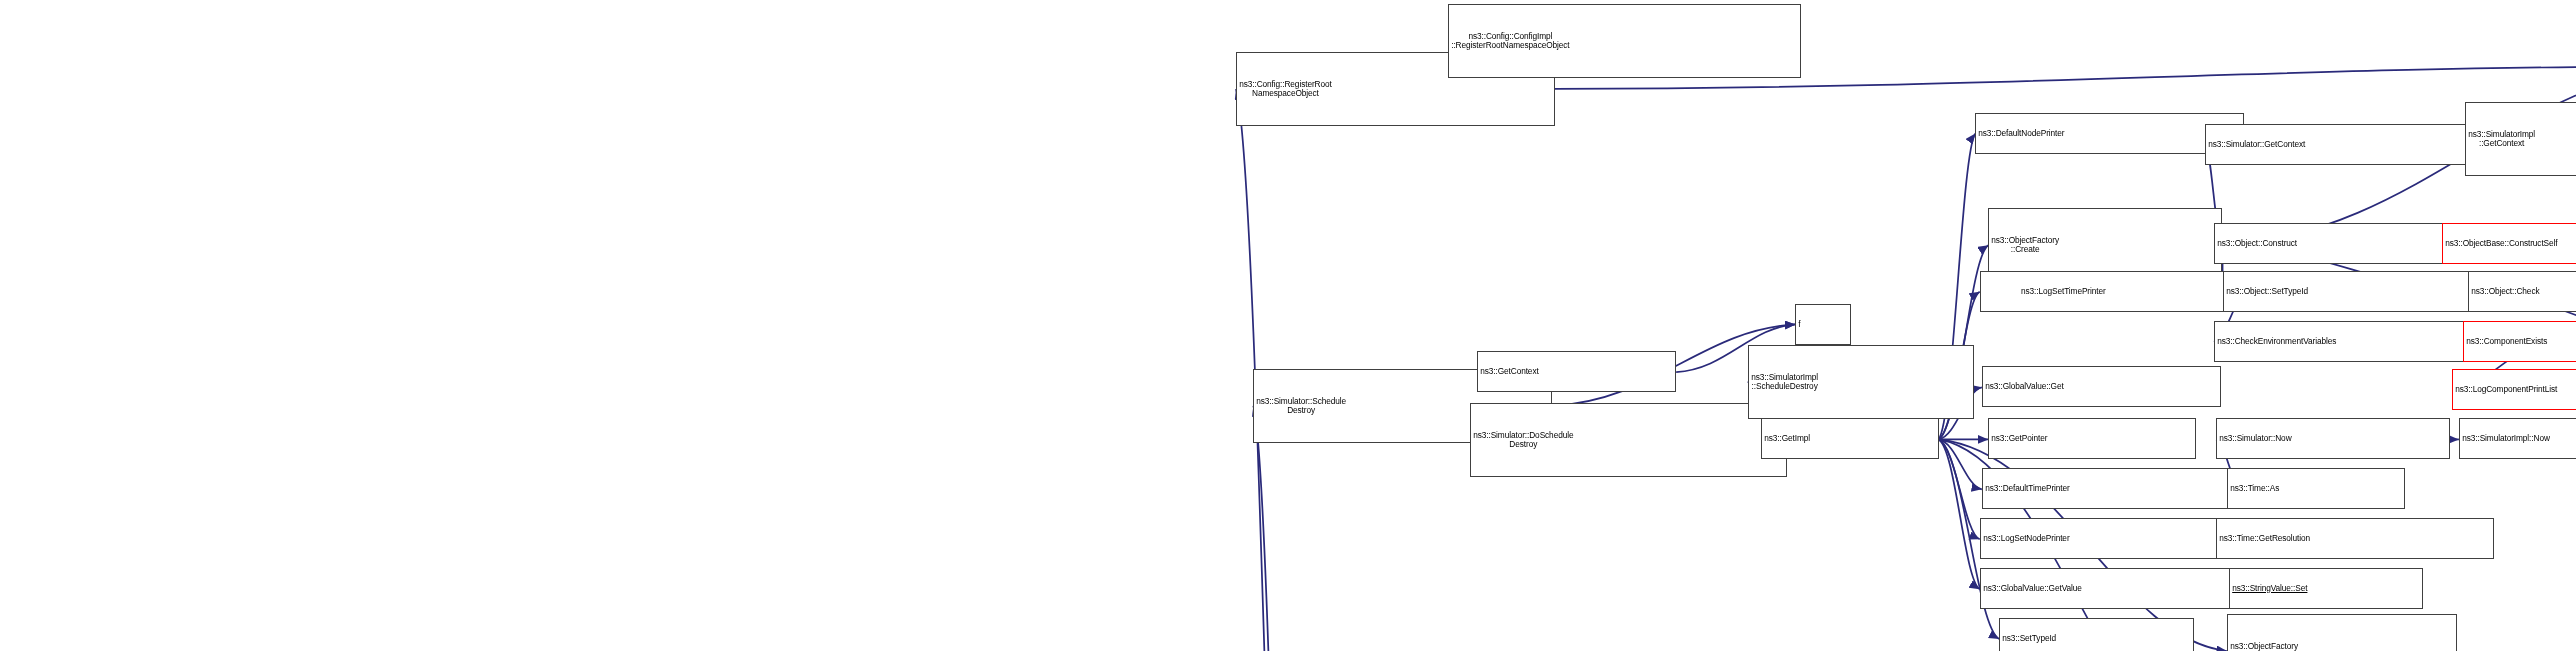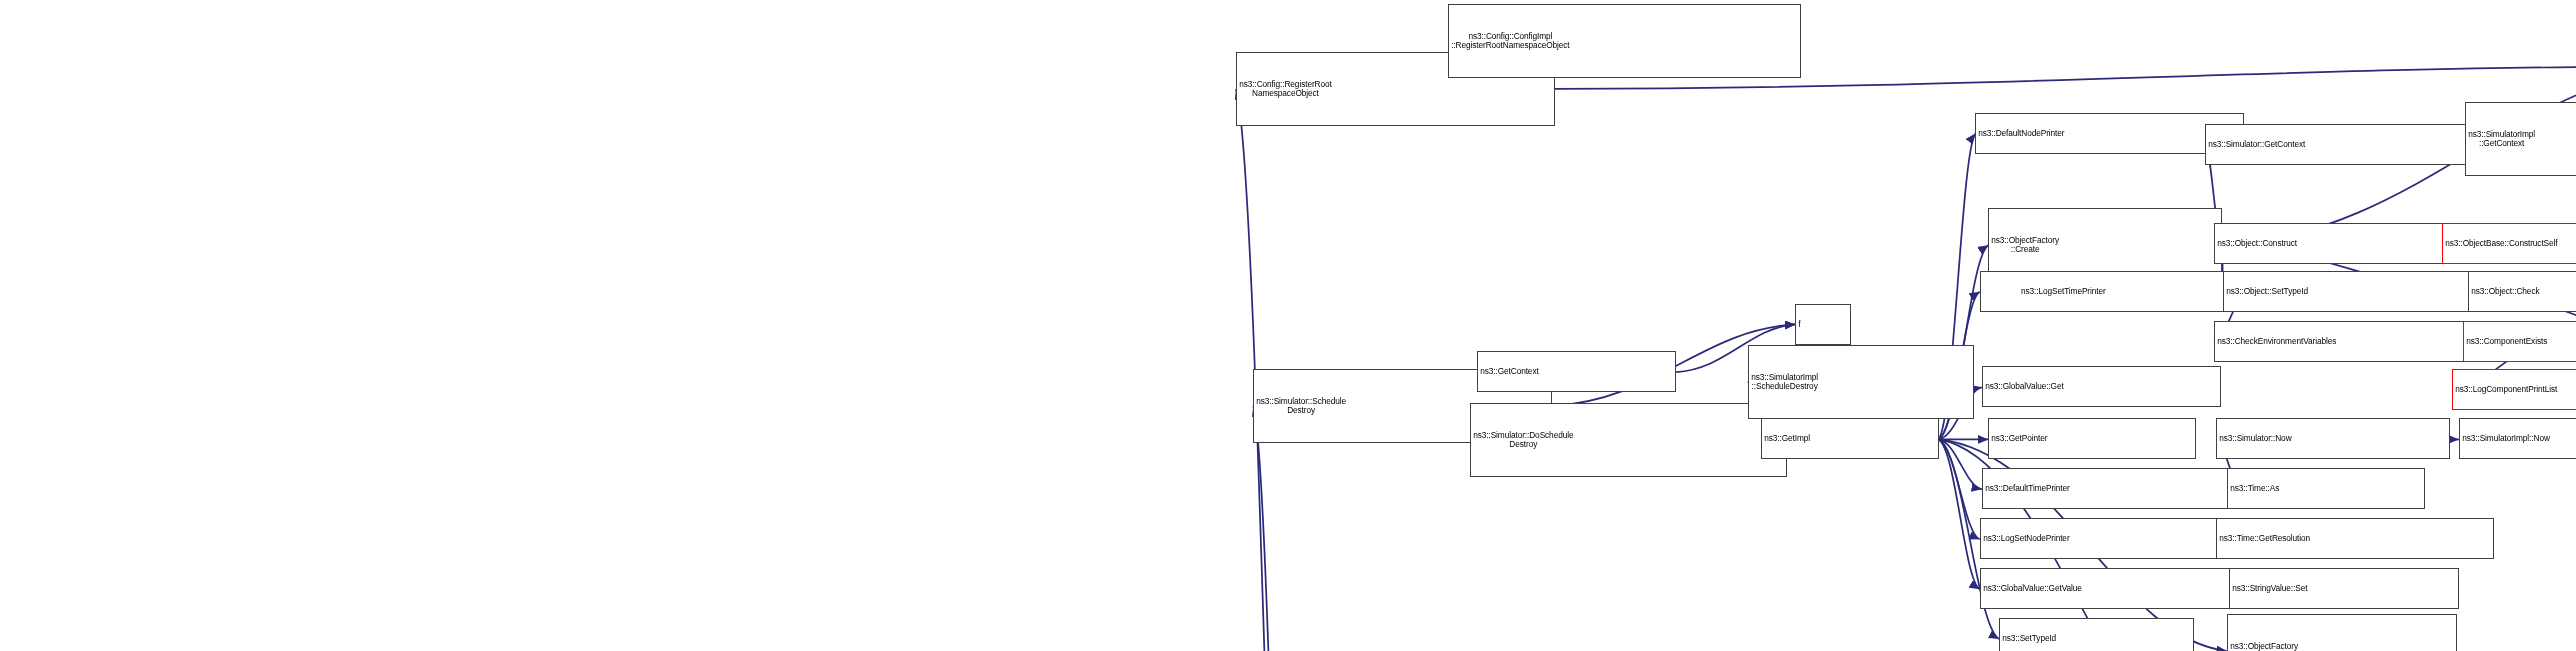--- a/index.html
+++ b/index.html
@@ -156,23 +156,23 @@
       <div class="node" style="left: 2223px; top: 271px; width: 252px; height: 41px;"><span>ns3::Object::SetTypeId</span></div>
       <div class="node" style="left: 2468px; top: 271px; width: 217px; height: 41px;"><span>ns3::Object::Check</span></div>
       <div class="node" style="left: 2214px; top: 321px; width: 338px; height: 41px;"><span>ns3::CheckEnvironmentVariables</span></div>
       <div class="node red" style="left: 2463px; top: 321px; width: 247px; height: 41px;"><span>ns3::ComponentExists</span></div>
       <div class="node red" style="left: 2452px; top: 369px; width: 312px; height: 41px;"><span>ns3::LogComponentPrintList</span></div>
       <div class="node" style="left: 1982px; top: 366px; width: 239px; height: 41px;"><span>ns3::GlobalValue::Get</span></div>
       <div class="node" style="left: 1988px; top: 418px; width: 208px; height: 41px;"><span>ns3::GetPointer</span></div>
       <div class="node" style="left: 2216px; top: 418px; width: 234px; height: 41px;"><span>ns3::Simulator::Now</span></div>
       <div class="node" style="left: 2459px; top: 418px; width: 269px; height: 41px;"><span>ns3::SimulatorImpl::Now</span></div>
       <div class="node" style="left: 1982px; top: 468px; width: 260px; height: 41px;"><span>ns3::DefaultTimePrinter</span></div>
-      <div class="node" style="left: 2227px; top: 468px; width: 198px; height: 41px;"><span>ns3::Time::As</span></div>
+      <div class="node" style="left: 2227px; top: 468px; width: 178px; height: 41px;"><span>ns3::Time::As</span></div>
       <div class="node" style="left: 1980px; top: 518px; width: 269px; height: 41px;"><span>ns3::LogSetNodePrinter</span></div>
       <div class="node" style="left: 2216px; top: 518px; width: 278px; height: 41px;"><span>ns3::Time::GetResolution</span></div>
       <div class="node" style="left: 1980px; top: 568px; width: 286px; height: 41px;"><span>ns3::GlobalValue::GetValue</span></div>
-      <div class="node" style="left: 2229px; top: 568px; width: 230px; height: 41px;"><span>ns3::StringValue::Set</span></div>
+      <div class="node" style="left: 2229px; top: 568px; width: 194px; height: 41px; text-decoration: underline;"><span>ns3::StringValue::Set</span></div>
       <div class="node" style="left: 1999px; top: 618px; width: 195px; height: 41px;"><span>ns3::SetTypeId</span></div>
       <div class="node" style="left: 2227px; top: 614px; width: 230px; height: 74px;"><span>ns3::ObjectFactory
 ::SetTypeId</span></div>
     </div>
 </div>
 
 
 </body></html>

